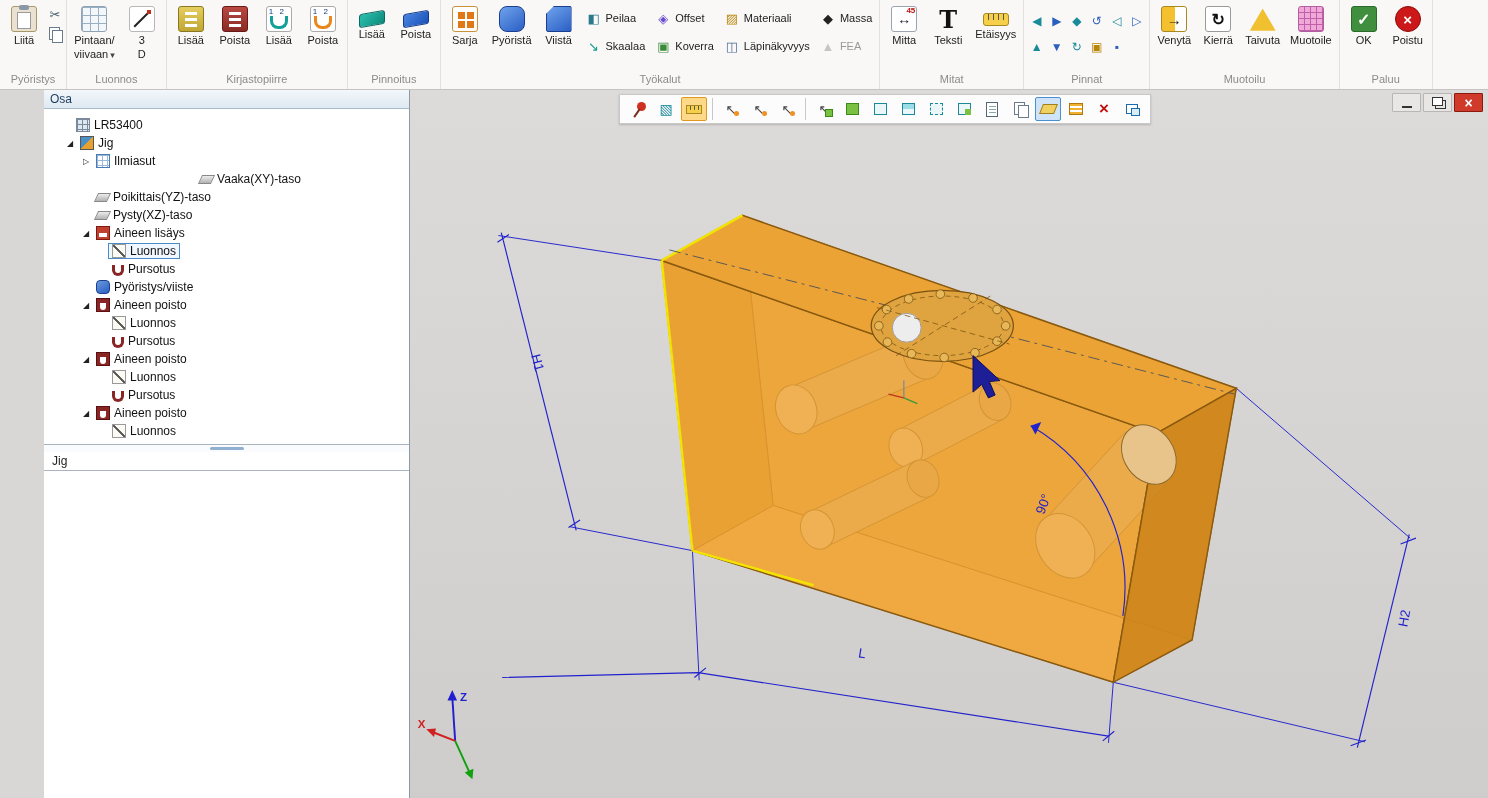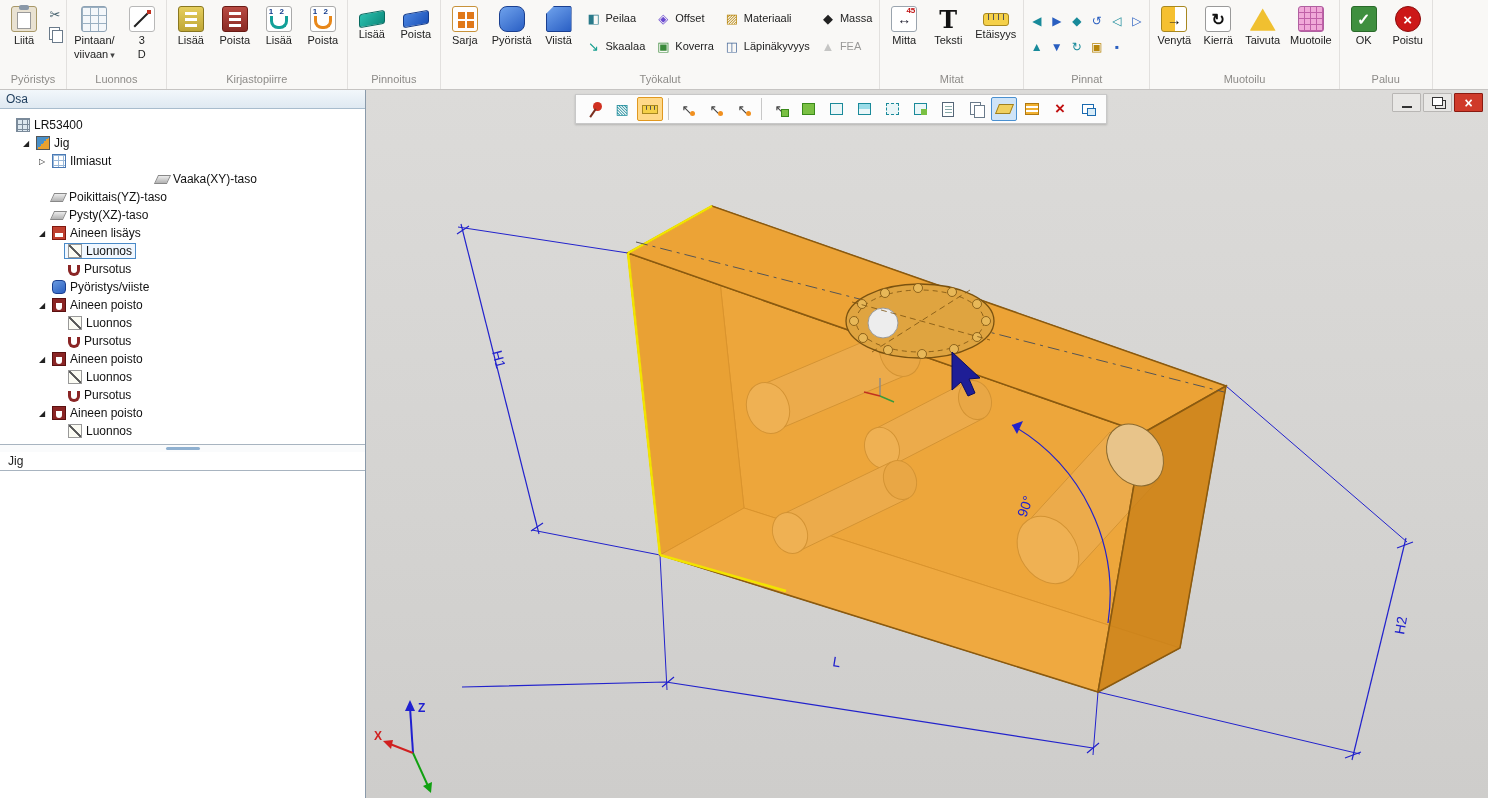--- a/index.html
+++ b/index.html
@@ -35,21 +35,21 @@
     background-image:repeating-linear-gradient(#9ab0c2 0 1px,transparent 1px 8px),repeating-linear-gradient(90deg,#9ab0c2 0 1px,transparent 1px 8px);}
   .ic-3d { background:#ffffff; border:1px solid #b8b8b8; }
   .ic-3d::before { content:""; width:22px; height:2px; background:#222; transform:rotate(-45deg);}
   .ic-3d::after { content:""; position:absolute; right:3px; top:3px; width:4px; height:4px; background:#c03020;}
   .ic-stamp-y { background:linear-gradient(#e6cf5e,#bfa636); border:1px solid #8a7820;}
   .ic-stamp-y::before, .ic-stamp-r::before { content:""; width:12px; height:3px; background:#fff; box-shadow:0 6px 0 #fff, 0 -6px 0 #fff;}
   .ic-stamp-r { background:linear-gradient(#b84a42,#8a2a24); border:1px solid #6a1a14;}
   .ic-u { background:#fff; border:1px solid #aaa; }
   .ic-u::before { content:""; width:12px; height:10px; border:3px solid #12a098; border-top:none; border-radius:0 0 8px 8px; margin-top:6px;}
   .ic-u.orange::before { border-color:#e8881a; }
-  .badge12 { position:absolute; top:0; left:2px; font-size:8px; font-weight:bold; color:#123a8a; letter-spacing:2px;}
+  .badge12 { position:absolute; top:0; left:2px; font-size:8px; font-weight:normal; color:#123a8a; letter-spacing:2px;}
   .ic-slab { background:linear-gradient(135deg,#2cc0ae,#0d8a7c); border:1px solid #076a60; height:14px; margin-top:6px; transform:skewY(-10deg);}
   .ic-slab.blue { background:linear-gradient(135deg,#4a84e0,#1c52b8); border-color:#123a8a;}
   .ic-series { background:#fff; border:1px solid #c8923a; }
   .ic-series::before { content:""; position:absolute; left:5px; top:5px; width:7px; height:7px; background:#e07818;
     box-shadow:9px 0 #e07818, 0 9px #e07818, 9px 9px #e07818;}
   .ic-cube { background:linear-gradient(145deg,#6fa2ec,#2a5fc4); border:1px solid #1a3f90; border-radius:8px;}
   .ic-cube.cham { border-radius:2px; clip-path:polygon(32% 0,100% 0,100% 100%,0 100%,0 32%);}
   .ic-dim45 { background:#fff; border:1px solid #9aa4ae; color:#223; }
   .badge45 { position:absolute; top:-1px; right:1px; font-size:8px; font-weight:bold; color:#c01010;}
   .ic-T { color:#111; font-family:"DejaVu Serif", serif; font-size:24px; }
@@ -61,21 +61,21 @@
   .ic-mesh { background:#f0a8d8; border:1px solid #b060a0;
     background-image:repeating-linear-gradient(transparent 0 5px,#c060a8 5px 6px),repeating-linear-gradient(90deg,transparent 0 5px,#c060a8 5px 6px);}
   .ic-ok { background:#3f8f3f; border:1px solid #2a6a2a; font-size:16px;}
   .ic-exit { background:#cc1818; border:1px solid #8a0c0c; border-radius:50%; font-size:15px;}
 
   .tools-grid { display:grid; grid-auto-flow:column; grid-template-rows:28px 28px; column-gap:2px; padding-top:3px;}
   .surf-grid { display:grid; grid-template-columns:repeat(6,19px); grid-auto-rows:26px; padding-top:6px; column-gap:1px;}
   .surf-ic { display:flex; align-items:center; justify-content:center; font-size:12px; cursor:default;}
 
   
-  .main { flex:1; display:flex; min-height:0; }
+  .main { flex:1; display:flex; min-height:0;margin-left:44px; }
   .left-panel { width:366px; background:#ffffff; border-right:1px solid #8a9aaa; display:flex; flex-direction:column;}
   .panel-header { height:19px; line-height:18px; padding-left:6px; background:linear-gradient(#f2f7fb,#dfe9f2);
     border-bottom:1px solid #a8bccd; color:#1c3c5c; font-size:12px;}
   .tree { flex:1; overflow:hidden; padding-top:7px; }
   .tree-row { height:18px; display:flex; align-items:center; white-space:nowrap; cursor:default;}
   .tree-arrow { width:12px; font-size:8px; color:#222; text-align:center; flex:none;}
   .node-box { display:flex; align-items:center; gap:4px; padding:0 3px; border:1px solid transparent;}
   .tree-row.selected .node-box { background:#f0f7ff; border-color:#4a8ac8; }
   .tree-label { font-size:12px; color:#111; }
 
@@ -347,21 +347,21 @@
       <div class="rgroup-label">Paluu</div>
     </div>
 
   </div>
 
   <div class="main">
 
     <div class="left-panel">
       <div class="panel-header">Osa</div>
       <div class="tree" id="tree">
-          <div class="tree-row" style="padding-left: 0;">
+          <div class="tree-row" style="padding-left: 16px;">
             <span class="tree-arrow"></span>
             <span class="node-box">
               <span class="ti ti-root"></span>
               <span class="tree-label">LR53400</span>
             </span>
           </div>
           <div class="tree-row" style="padding-left: 20px;">
             <span class="tree-arrow">◢</span>
             <span class="node-box">
               <span class="ti ti-jig"></span>

